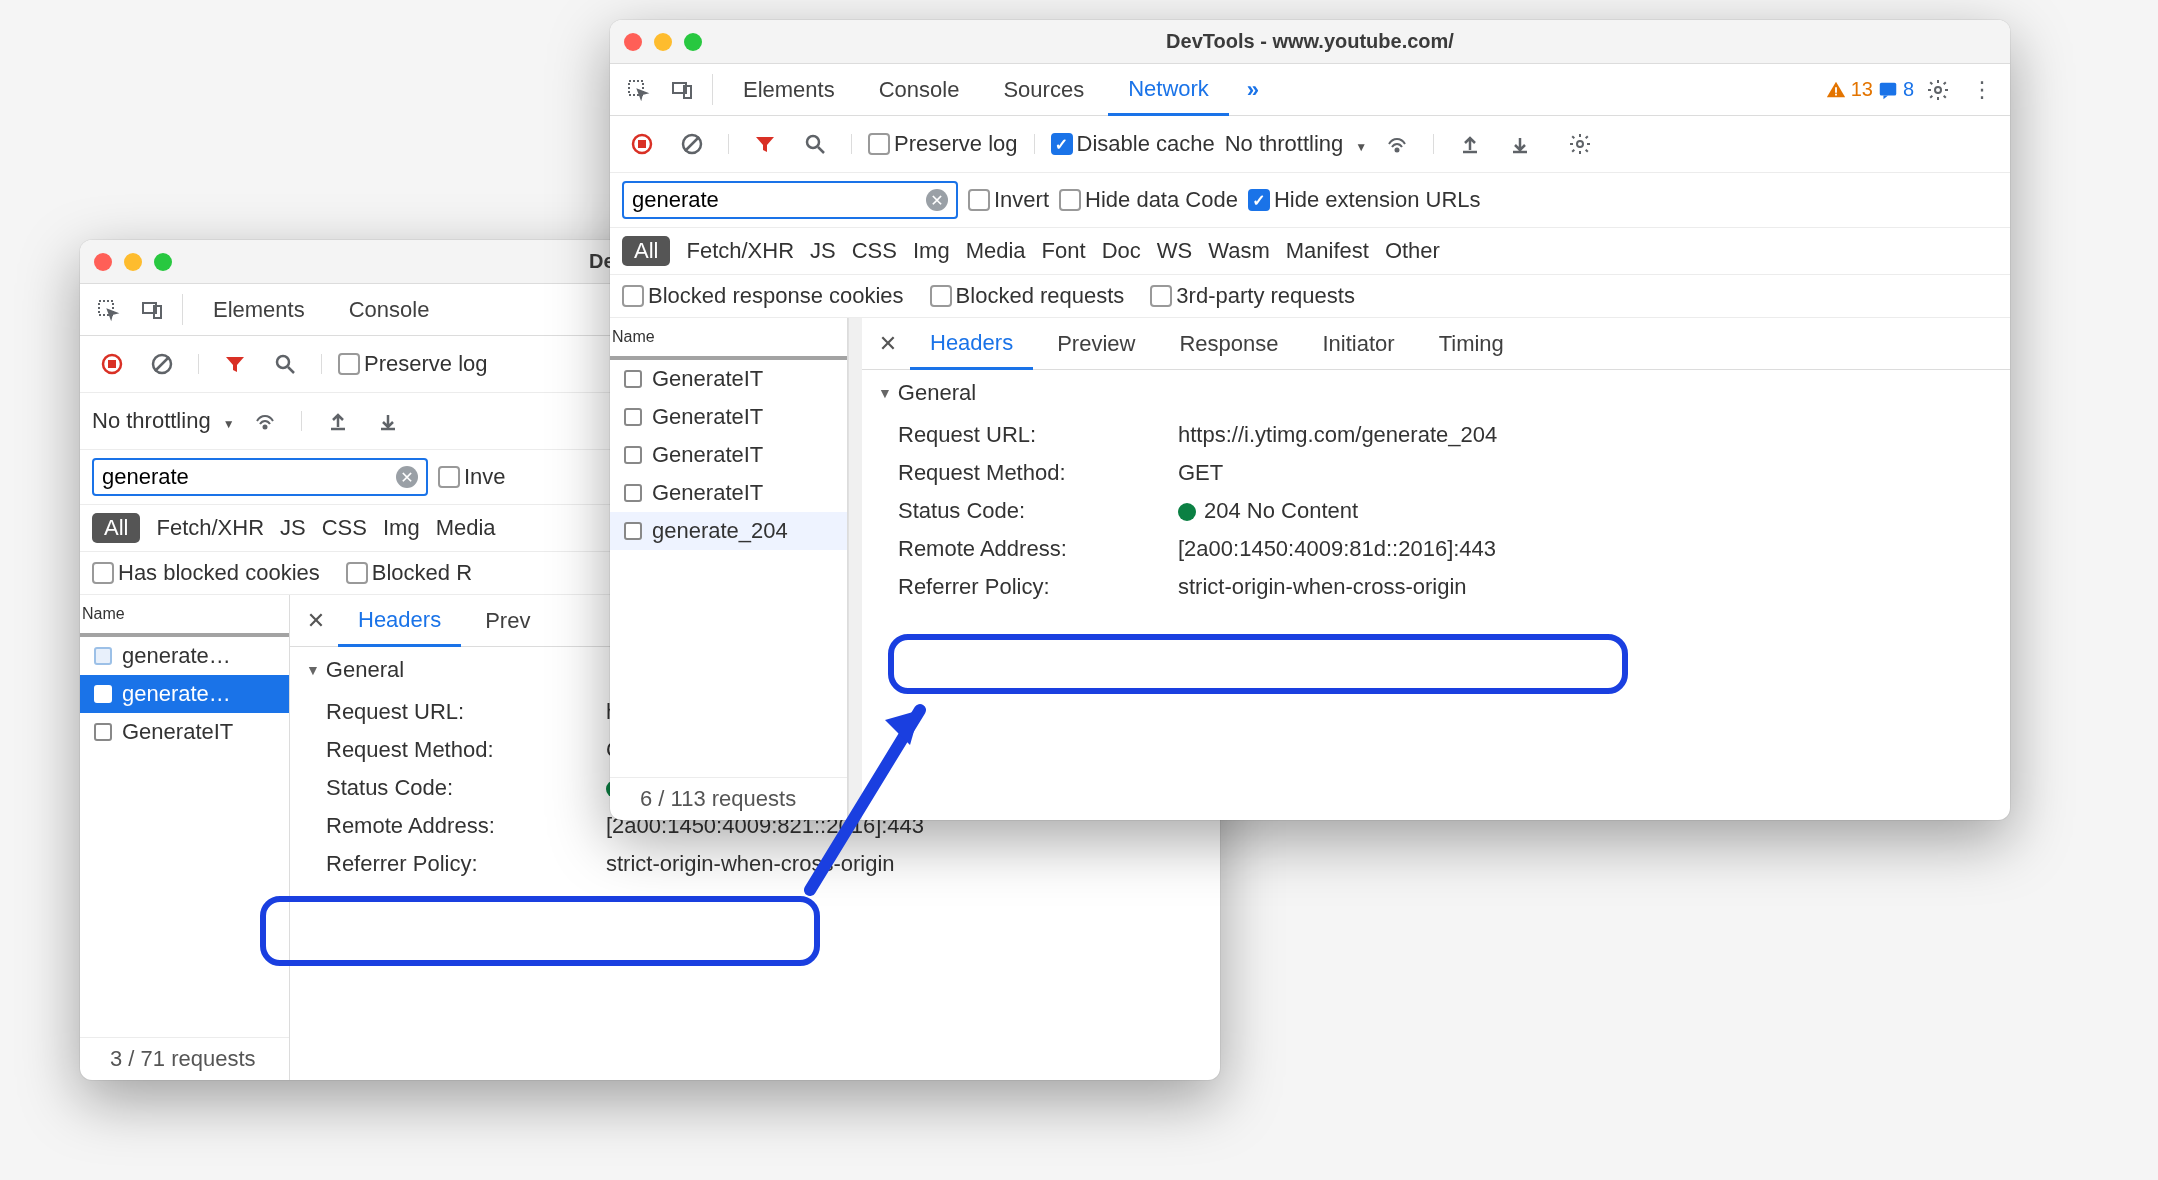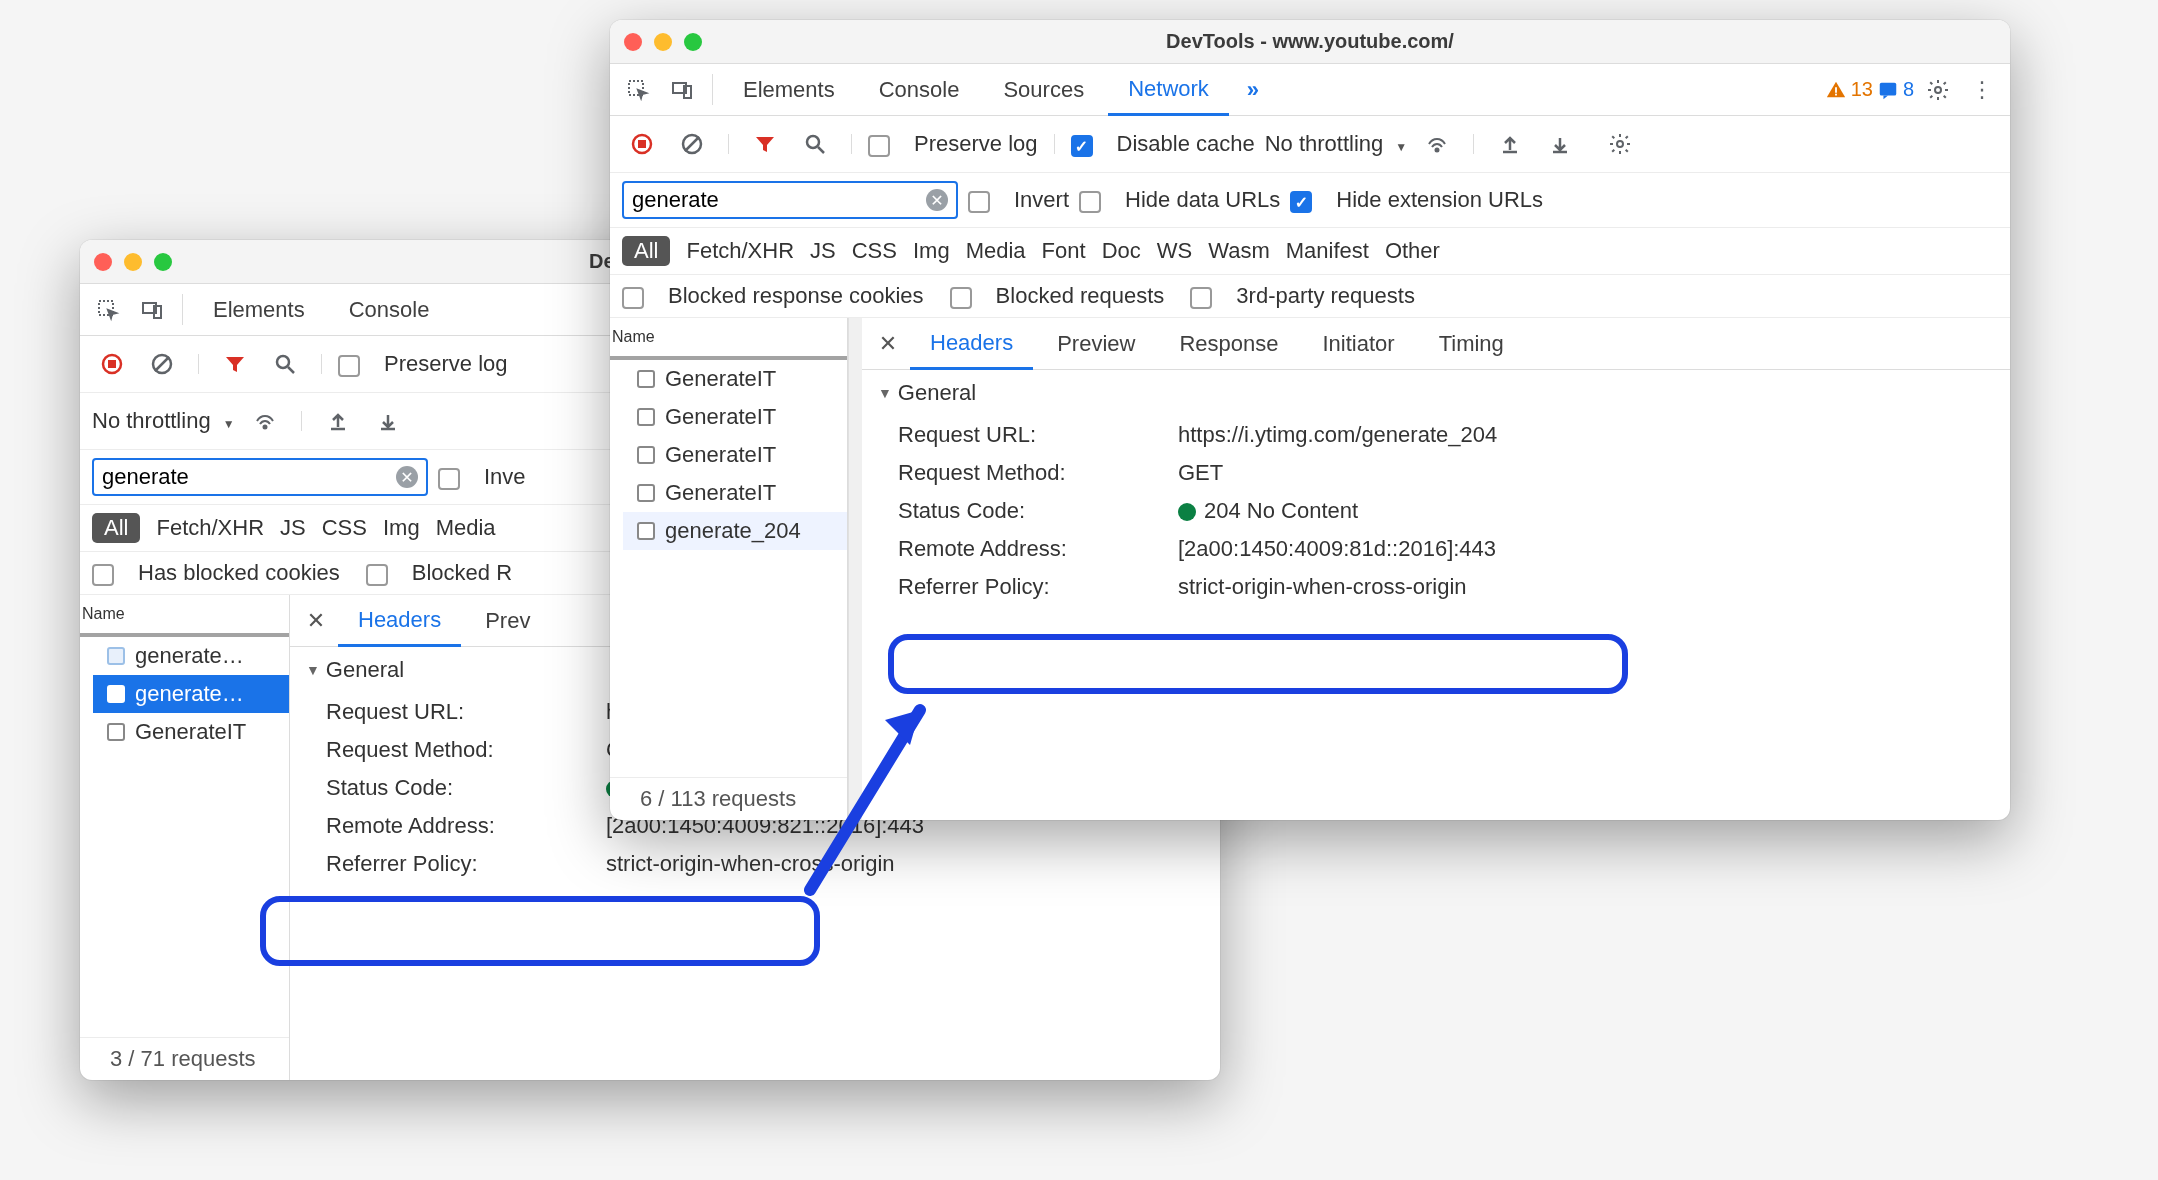--- a/index.html
+++ b/index.html
@@ -56,21 +56,21 @@
   .tab.active {
     color: #1a73e8; border-bottom: 3px solid #1a73e8; margin-bottom: -1px;
   }
   .divider { width: 1px; background: #dcdcdc; align-self: stretch; margin: 10px 6px; }
   .toolbar {
     display: flex; align-items: center; gap: 10px; padding: 8px 12px;
     border-bottom: 1px solid #ececec; flex-wrap: wrap; min-height: 52px;
   }
   .toolbar.nowrap { flex-wrap: nowrap; }
   .chk {
-    display: inline-flex; align-items: flex-end; gap: 24px; font-size: 22px;
+    display: inline-flex; align-items: center; gap: 4px; font-size: 22px;
   }
   .chkbox {
     width: 22px; height: 22px; border: 2px solid #999; border-radius: 4px;
     display: inline-flex; align-items: center; justify-content: center;
     background: #fff;
   }
   .chkbox.checked { background: #1a73e8; border-color: #1a73e8; }
   .chkbox.checked::after { content: "✓"; color: #fff; font-size: 16px; font-weight: bold; }
   .filter-input {
     border: 2px solid #1a73e8; border-radius: 4px; height: 38px;
@@ -91,21 +91,21 @@
   .checks-row { display: flex; gap: 26px; padding: 8px 12px; border-bottom: 1px solid #ececec; flex-wrap: wrap;}
   .split {
     display: flex; flex: 1; overflow: hidden; position: relative;
   }
   .namecol {
     border-right: 1px solid #dcdcdc; display: flex; flex-direction: column;
   }
   .namecol .hdr {
     padding: 10px 2px; border-bottom: 4px solid #a3a3a3; font-size: 16px;
   }
-  .req-list { flex: 1; overflow: auto; padding-left: 13px; }
+  .req-list { flex: 1; overflow: auto; }
   .req-item {
     display: flex; align-items: center; gap: 10px; padding: 6px 14px;
     font-size: 22px; cursor: pointer; white-space: nowrap; overflow: hidden; text-overflow: ellipsis;
   }
   .req-item.selected { background: #1a73e8; color: #fff; }
   .req-item.hover { background: #eef3ff; }
   .req-icon { width: 18px; height: 18px; border: 2px solid #888; border-radius: 3px; flex-shrink: 0; background:#fff;}
   .req-item.selected .req-icon { border-color: #fff; }
   .req-icon.doc { border-color:#9cc0e7; background:#e8f0fb; }
   .status-ft {
@@ -438,21 +438,21 @@
     <div class="filter-input" style="min-width:300px;">
       <input value="generate" style="">
       <span class="clear-x">✕</span>
     </div>
     <label class="chk">
         <span class="chkbox"></span>
         <span>Invert</span>
       </label>
     <label class="chk">
         <span class="chkbox"></span>
-        <span>Hide data URLs</span>
+        <span>Hide data Code</span>
       </label>
     <label class="chk">
         <span class="chkbox checked"></span>
         <span>Hide extension URLs</span>
       </label>
   </div>
 
   <div class="type-filters">
     <span class="type-chip active">All</span>
     <span class="type-chip">Fetch/XHR</span>

